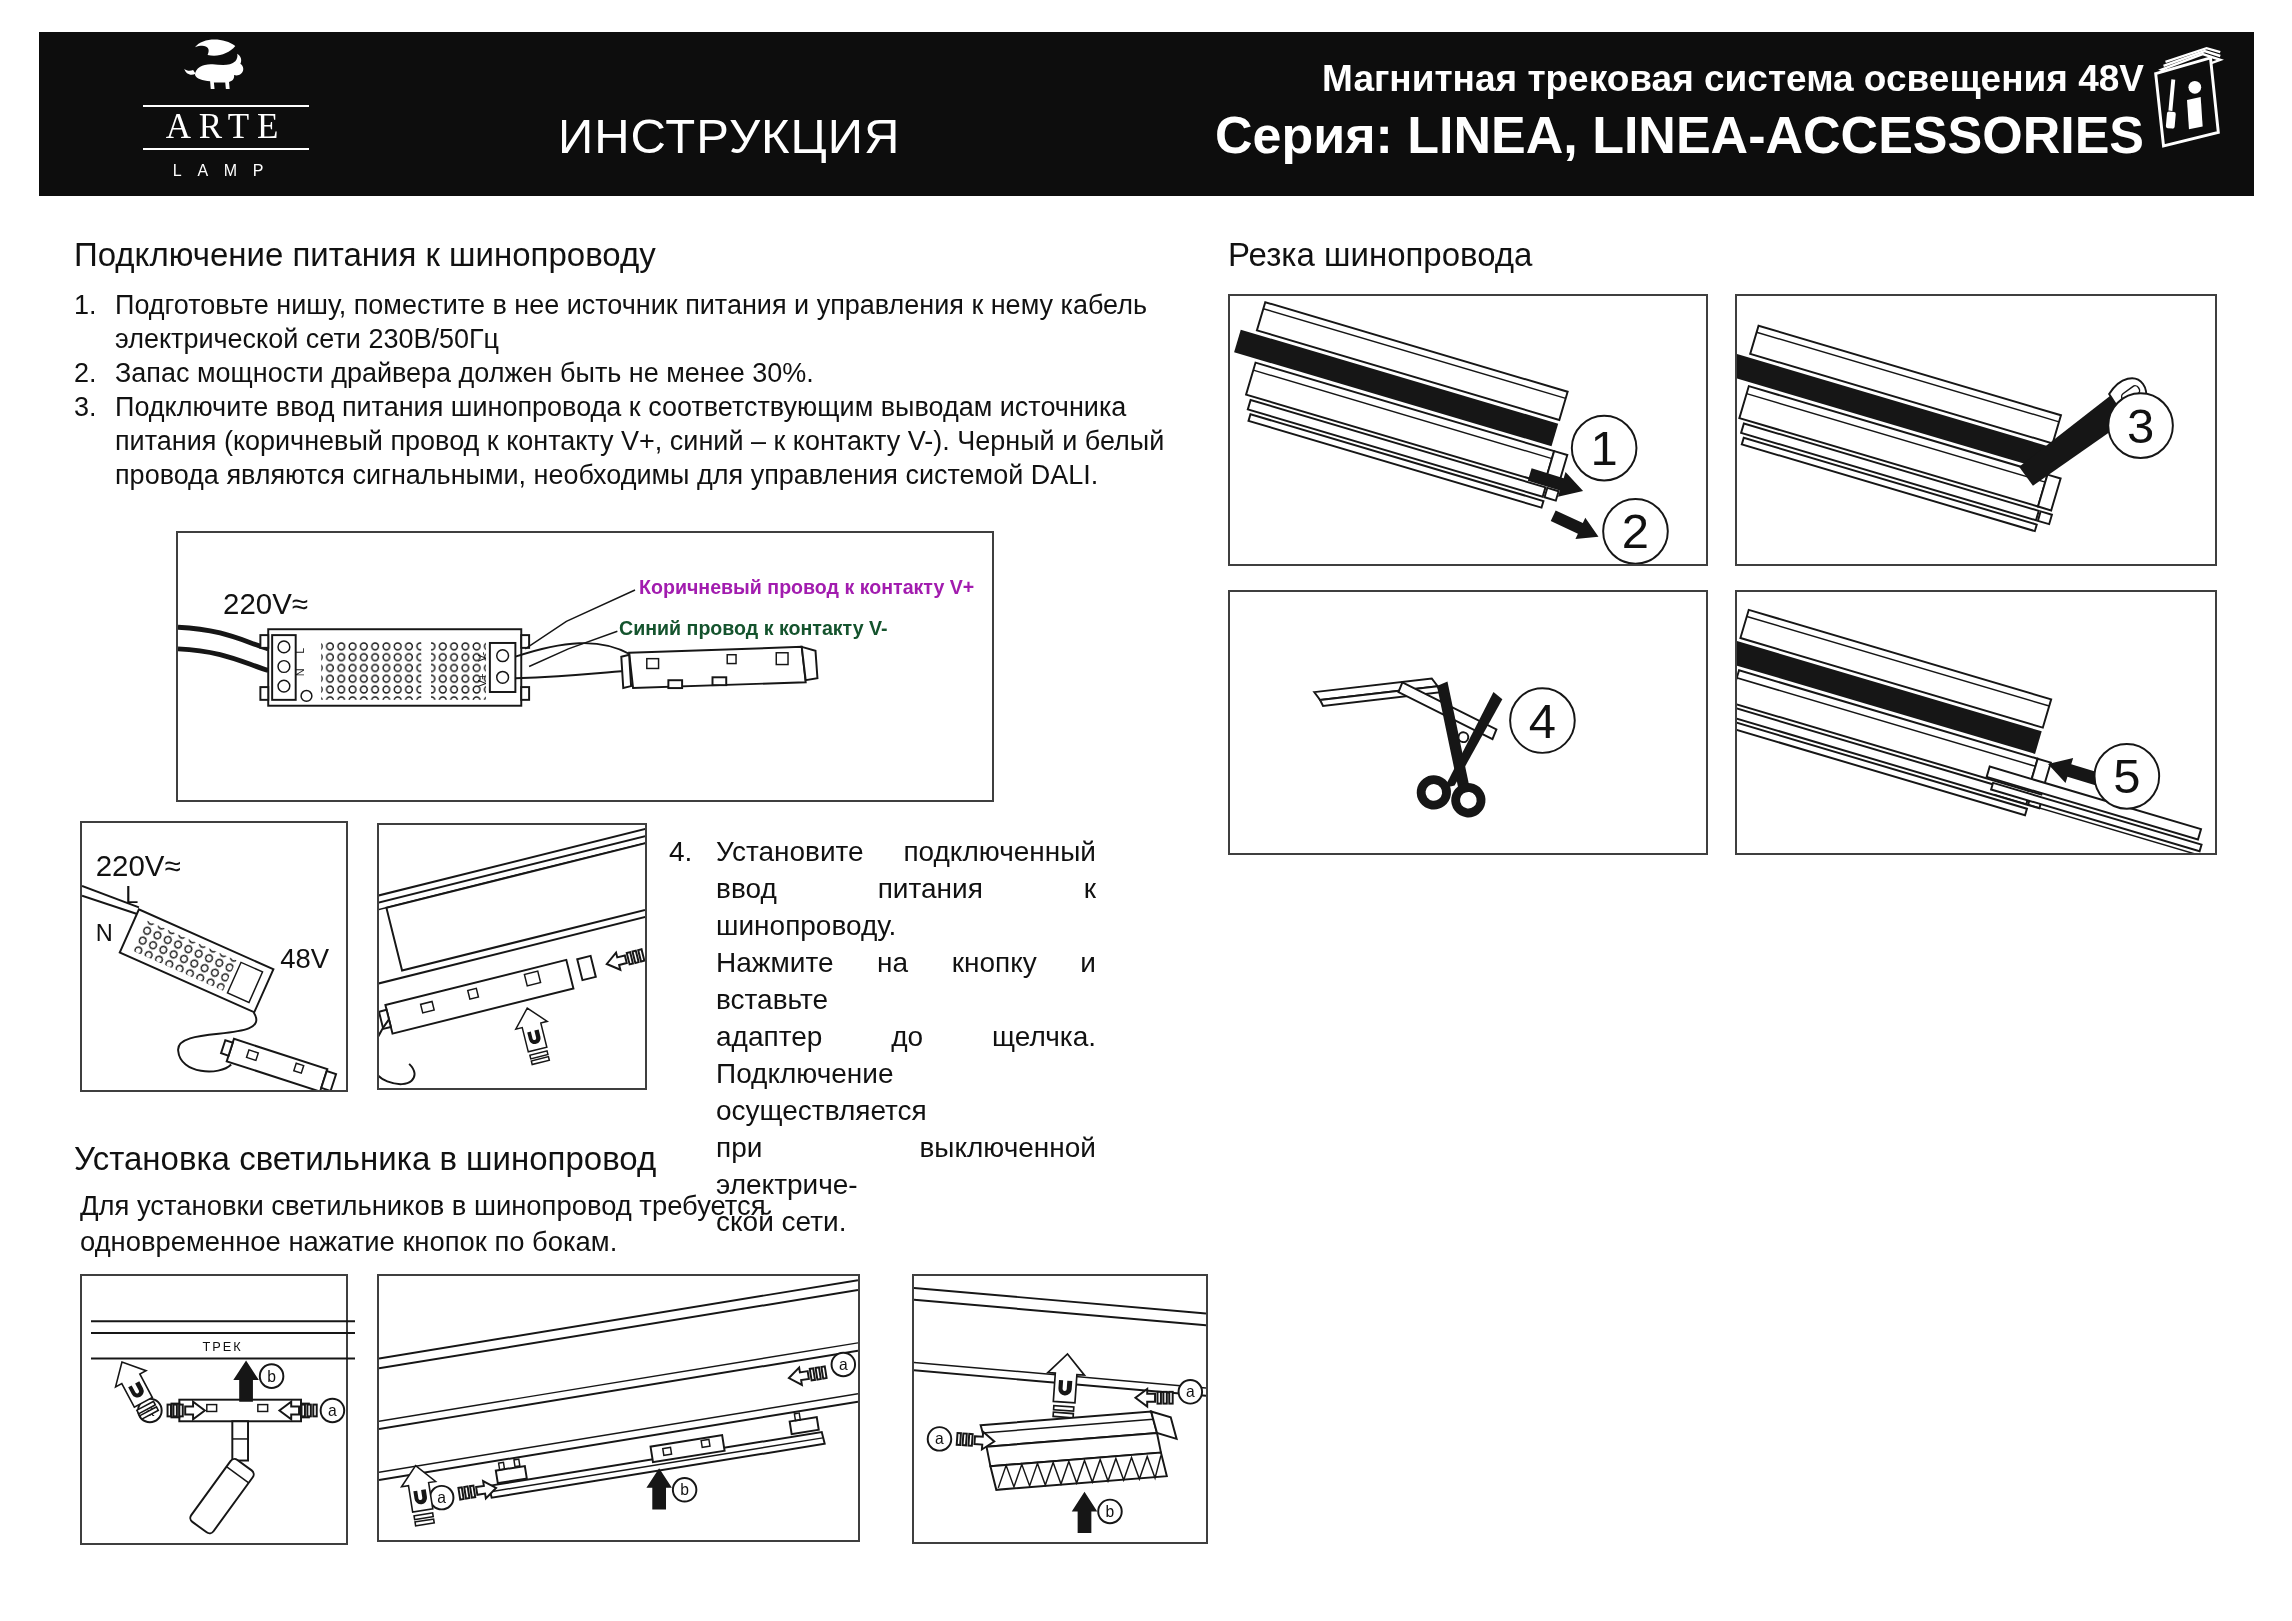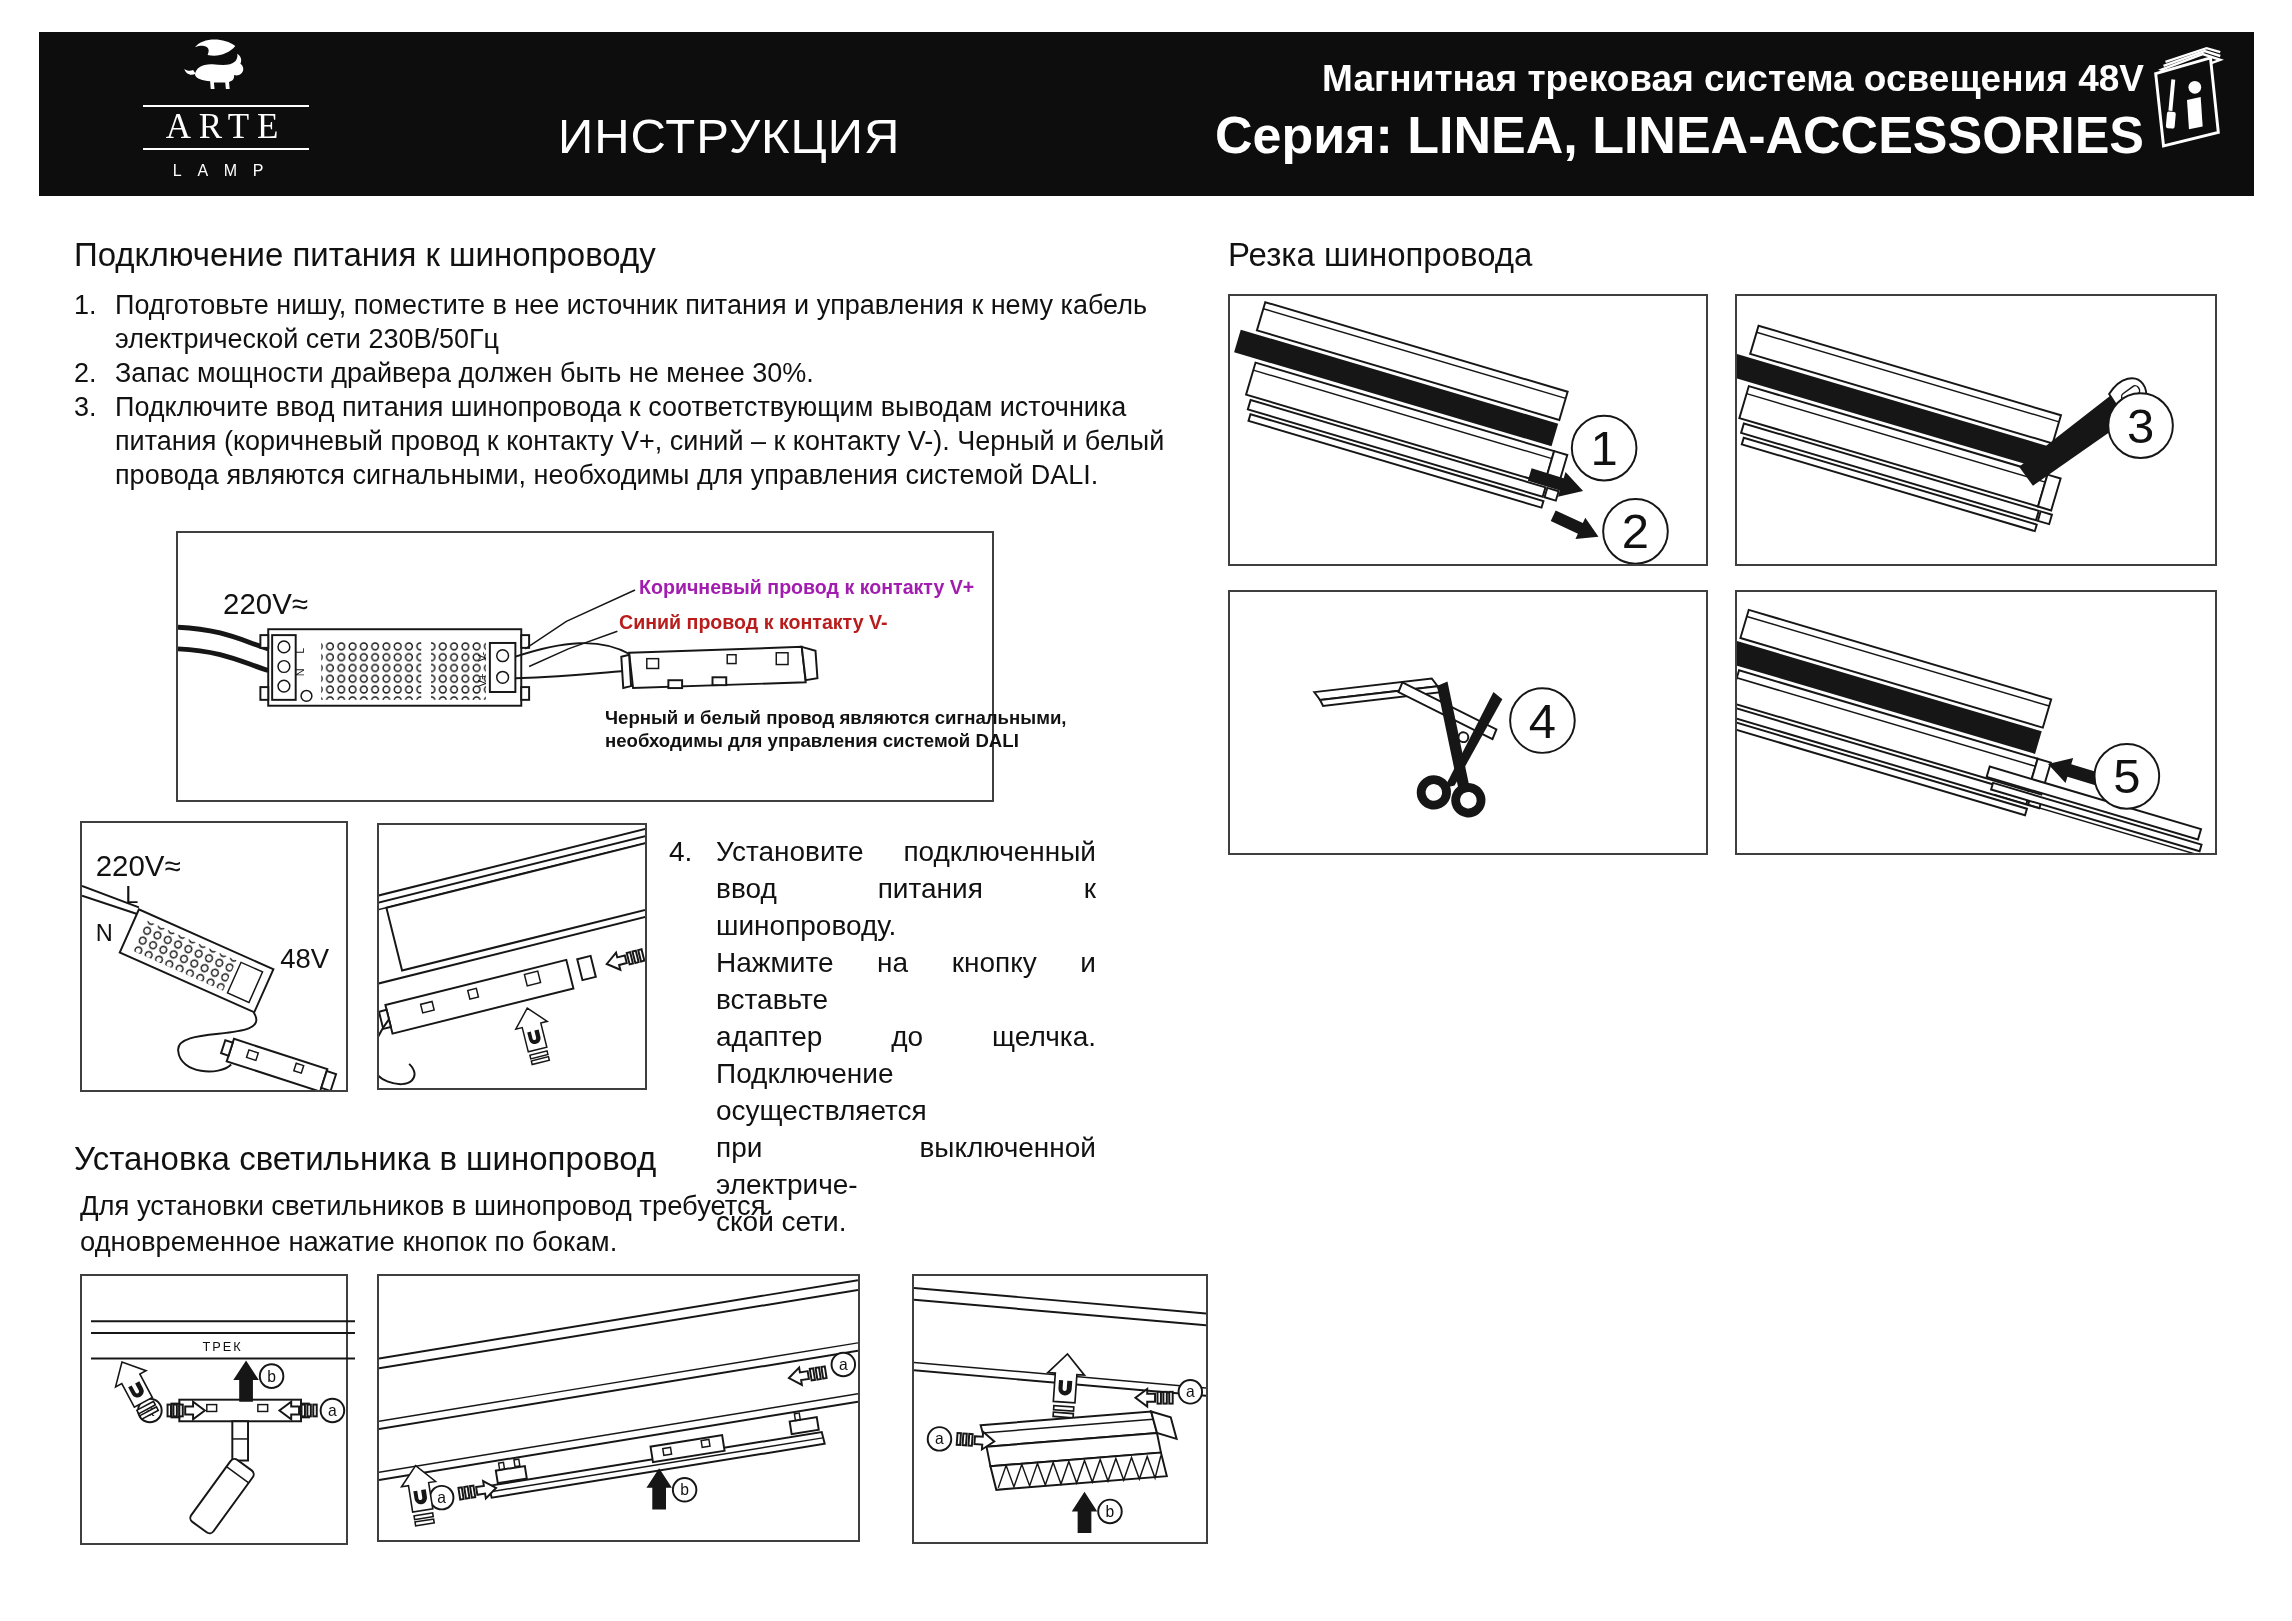--- a/index.html
+++ b/index.html
@@ -180,25 +180,21 @@
         <polygon points="452,126 460,124 462,156 454,158" class="s2w"></polygon>
         <polygon points="636,116 650,120 652,148 640,150" class="s2w"></polygon>
         <rect x="478" y="128" width="12" height="10" class="s15"></rect>
         <rect x="560" y="124" width="9" height="9" class="s15"></rect>
         <rect x="610" y="122" width="12" height="12" class="s15"></rect>
         <rect x="500" y="150" width="14" height="8" class="s2w"></rect>
         <rect x="545" y="147" width="14" height="8" class="s2w"></rect>
       </g>
     </svg>
     <div class="cb" style="left: 461px; top: 43px; color: #a21caf;">Коричневый провод к контакту V+</div>
-    <div class="cb" style="left: 441px; top: 78px; color: #b91c1c;">Синий провод к контакту V-</div>
-    <div class="cbs" style="left:427px;top:174px;">
-      <div>Черный и белый провод являются сигнальными,</div>
-      <div>необходимы для управления системой DALI</div>
-    </div>
+    <div class="cb" style="left: 441px; top: 84px; color: #14532d;">Синий провод к контакту V-</div>
   </div>
 
   <div class="abs boxed" style="left:80px;top:821px;width:268px;height:271px;">
     <svg width="264" height="267" viewBox="0 0 269 272">
       <text x="14" y="54" class="dlab">220V≈</text>
       <text x="44" y="82" class="dlab24">L</text>
       <text x="14" y="120" class="dlab24">N</text>
       <path d="M0,64 L58,86" class="s2"></path>
       <path d="M0,74 L60,94" class="s2"></path>
       <g transform="rotate(24 58 88)">

